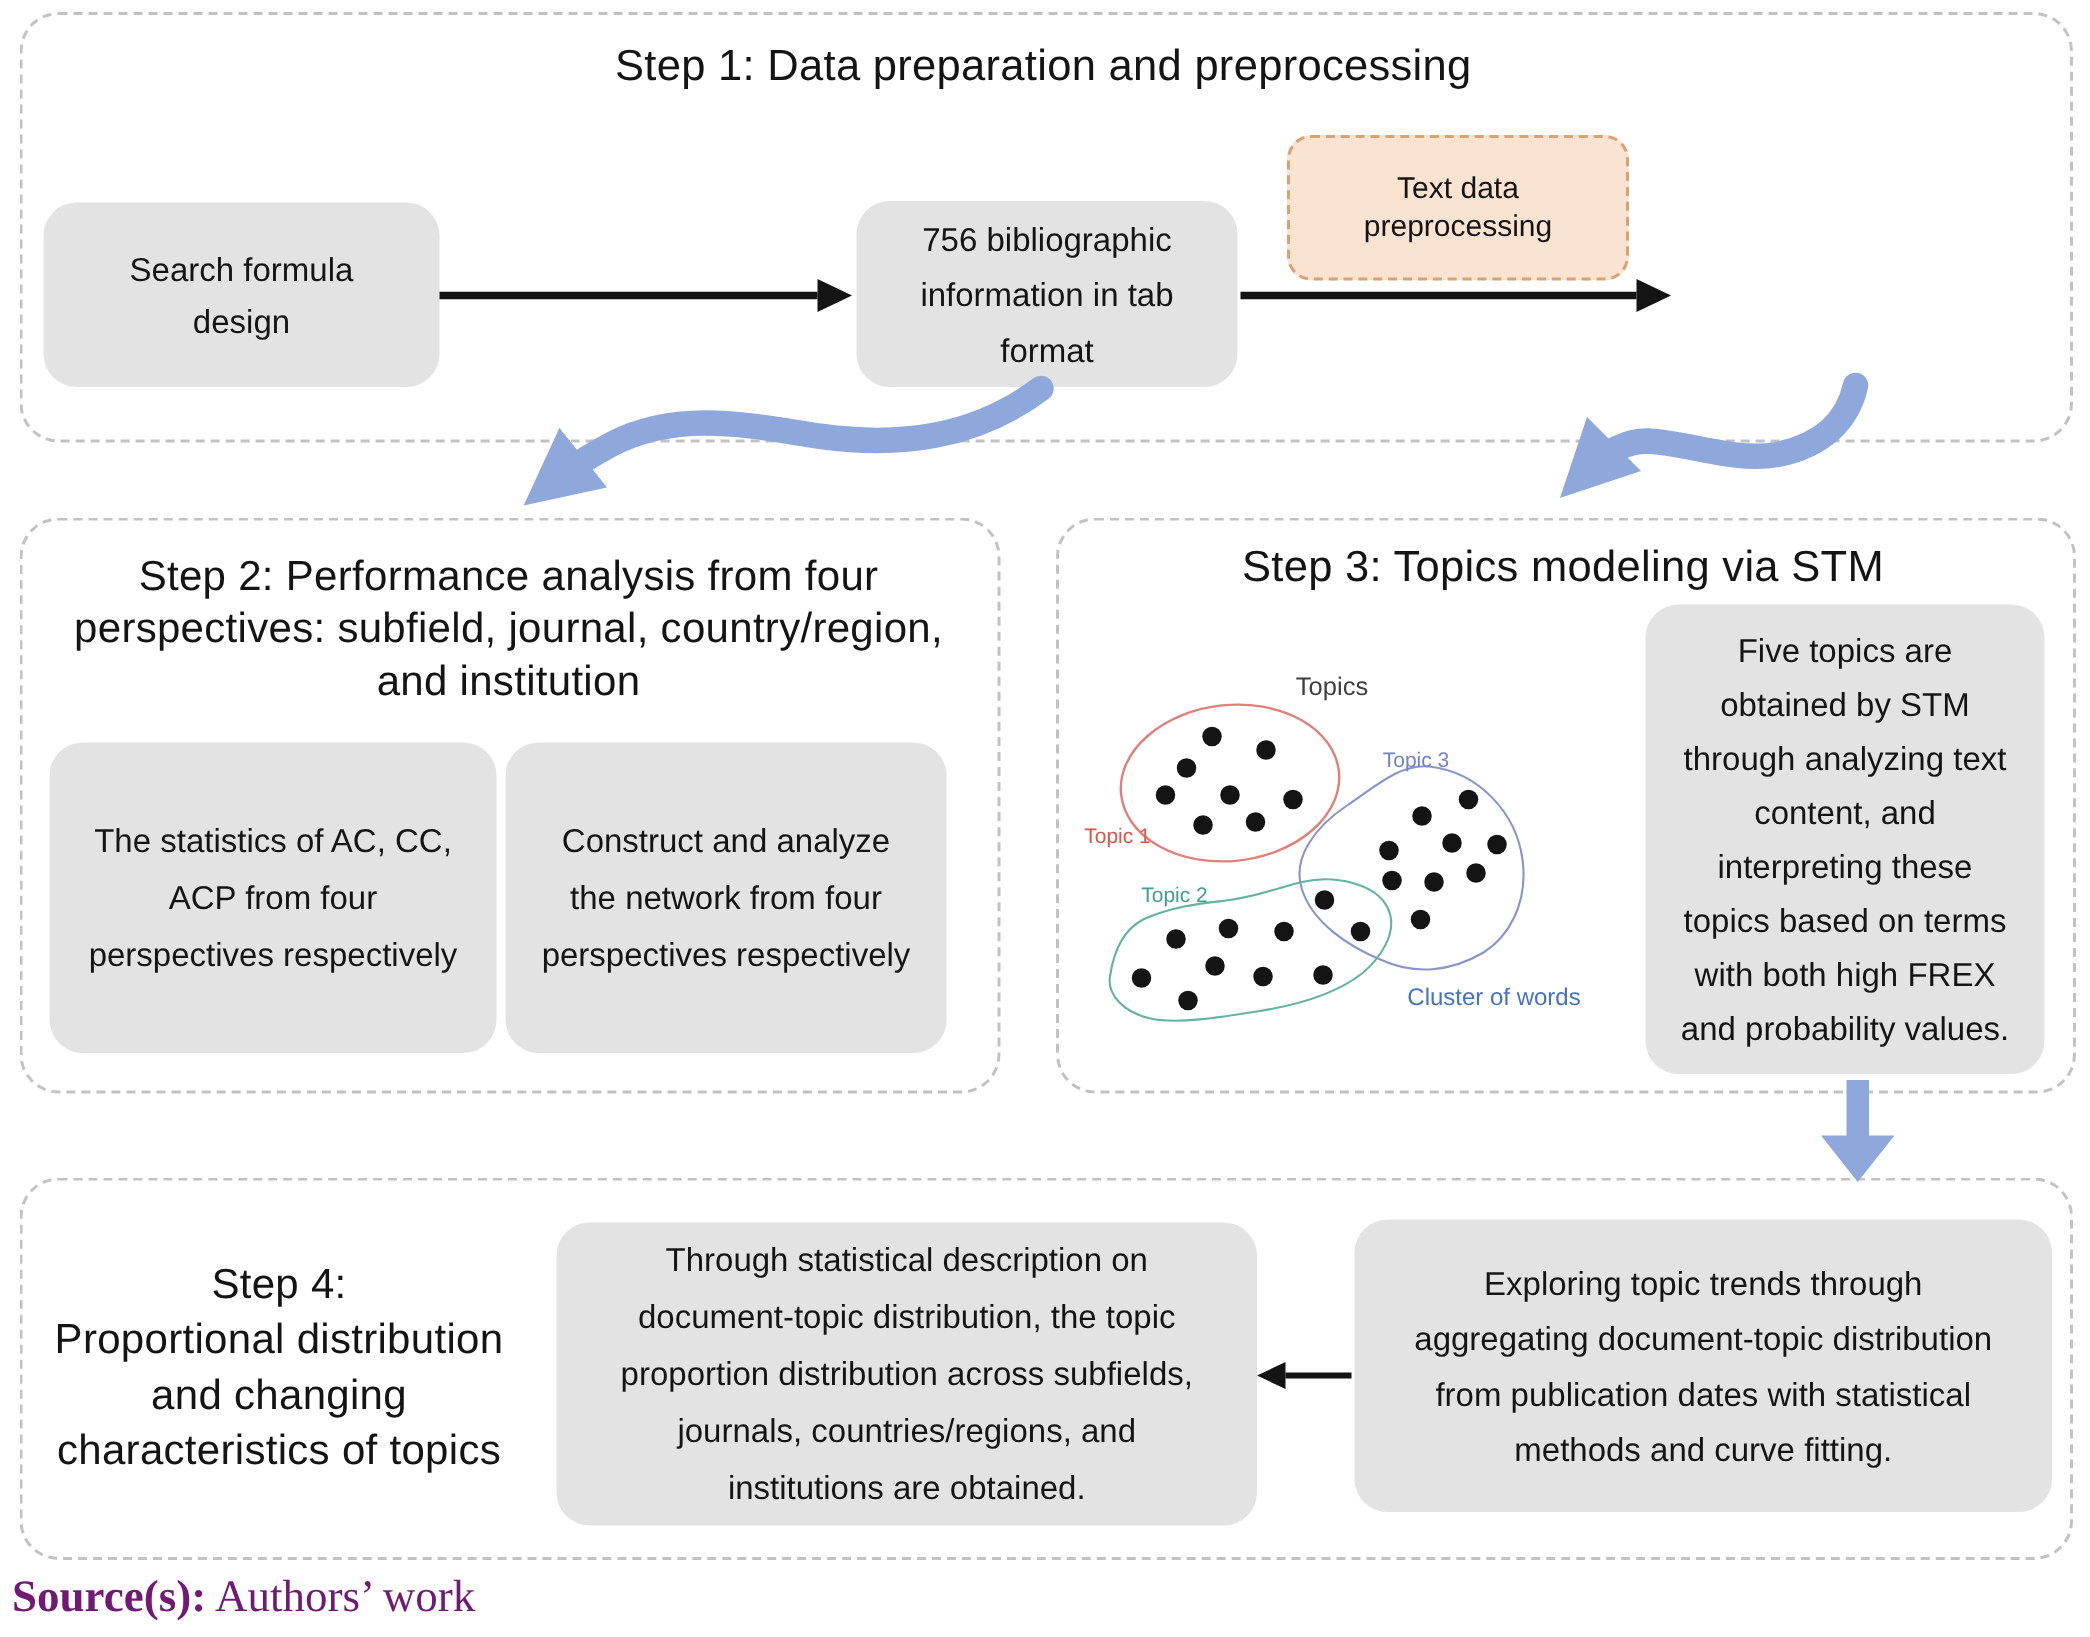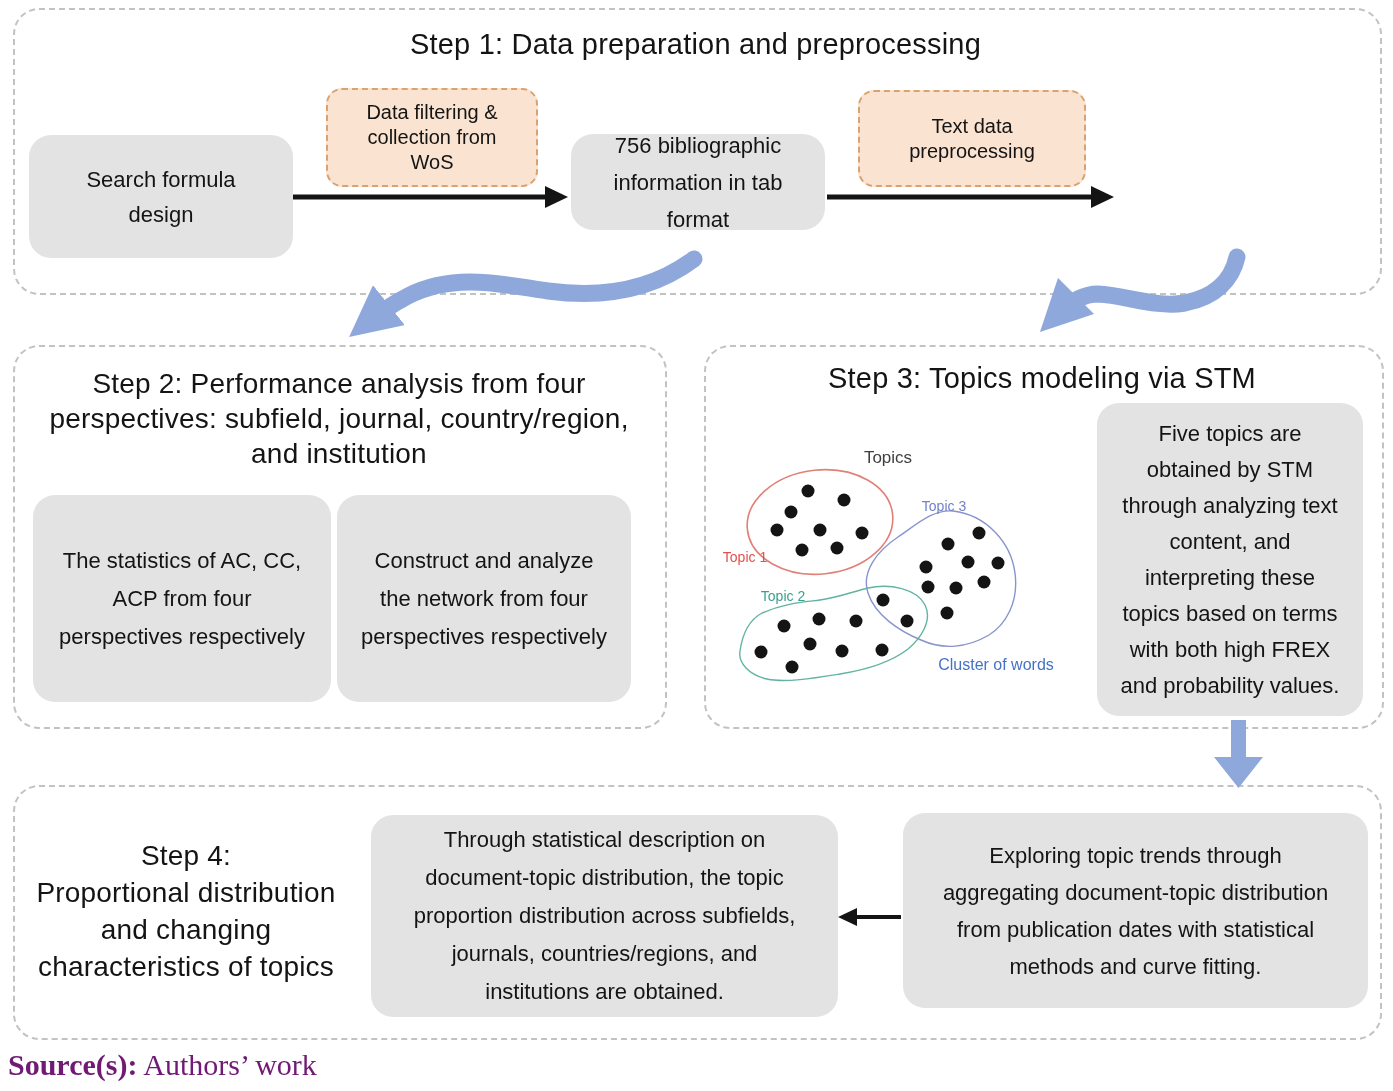--- a/index.html
+++ b/index.html
@@ -28,21 +28,21 @@
     display:flex; align-items:center; justify-content:center;
     text-align:center; white-space:pre-line; font-size:22px; padding:4px 6px; box-sizing:border-box;
   }
   .pbox {
     position:absolute; background:#fae3d0; border:2px dashed #d9a271; border-radius:16px;
     display:flex; align-items:center; justify-content:center;
     text-align:center; white-space:pre-line; font-size:20px; line-height:25px; padding:2px 4px; box-sizing:border-box;
   }
   #s1-search { left:29px;   top:135px; width:264px; height:123px; line-height:35px; }
   #s1-filter { left:326px;  top:88px;  width:212px; height:99px;  }
-  #s1-biblio { left:571px;  top:134px; width:254px; height:96px; line-height:37px; }
+  #s1-biblio { left:571px;  top:134px; width:254px; height:124px; line-height:37px; }
   #s1-text   { left:858px;  top:90px;  width:228px; height:97px;  }
   #s1-corpus { left:1117px; top:135px; width:257px; height:123px; line-height:38px; }
 
   #s2-stats   { left:33px;  top:495px; width:298px; height:207px; line-height:38px; }
   #s2-network { left:337px; top:495px; width:294px; height:207px; line-height:38px; }
 
   #s3-summary { left:1097px; top:403px; width:266px; height:313px; line-height:36px; font-size:22px; padding:16px 2px; }
 
   #s4-dist   { left:371px; top:815px; width:467px; height:202px; line-height:38px; }
   #s4-trends { left:903px; top:813px; width:465px; height:195px; line-height:37px; }
@@ -78,23 +78,20 @@
 perspectives: subfield, journal, country/region,
 and institution</div>
   <div class="title" id="s3-title">Step 3: Topics modeling via STM</div>
   <div class="title" id="s4-title">Step 4:
 Proportional distribution
 and changing
 characteristics of topics</div>
 
   <div class="gbox" id="s1-search">Search formula
 design</div>
-  <div class="pbox" id="s1-filter">Data filtering &amp;
-collection from
-WoS</div>
   <div class="gbox" id="s1-biblio">756 bibliographic
 information in tab
 format</div>
   <div class="pbox" id="s1-text">Text data
 preprocessing</div>
 
   <div class="gbox" id="s2-stats">The statistics of AC, CC,
 ACP from four
 perspectives respectively</div>
   <div class="gbox" id="s2-network">Construct and analyze

